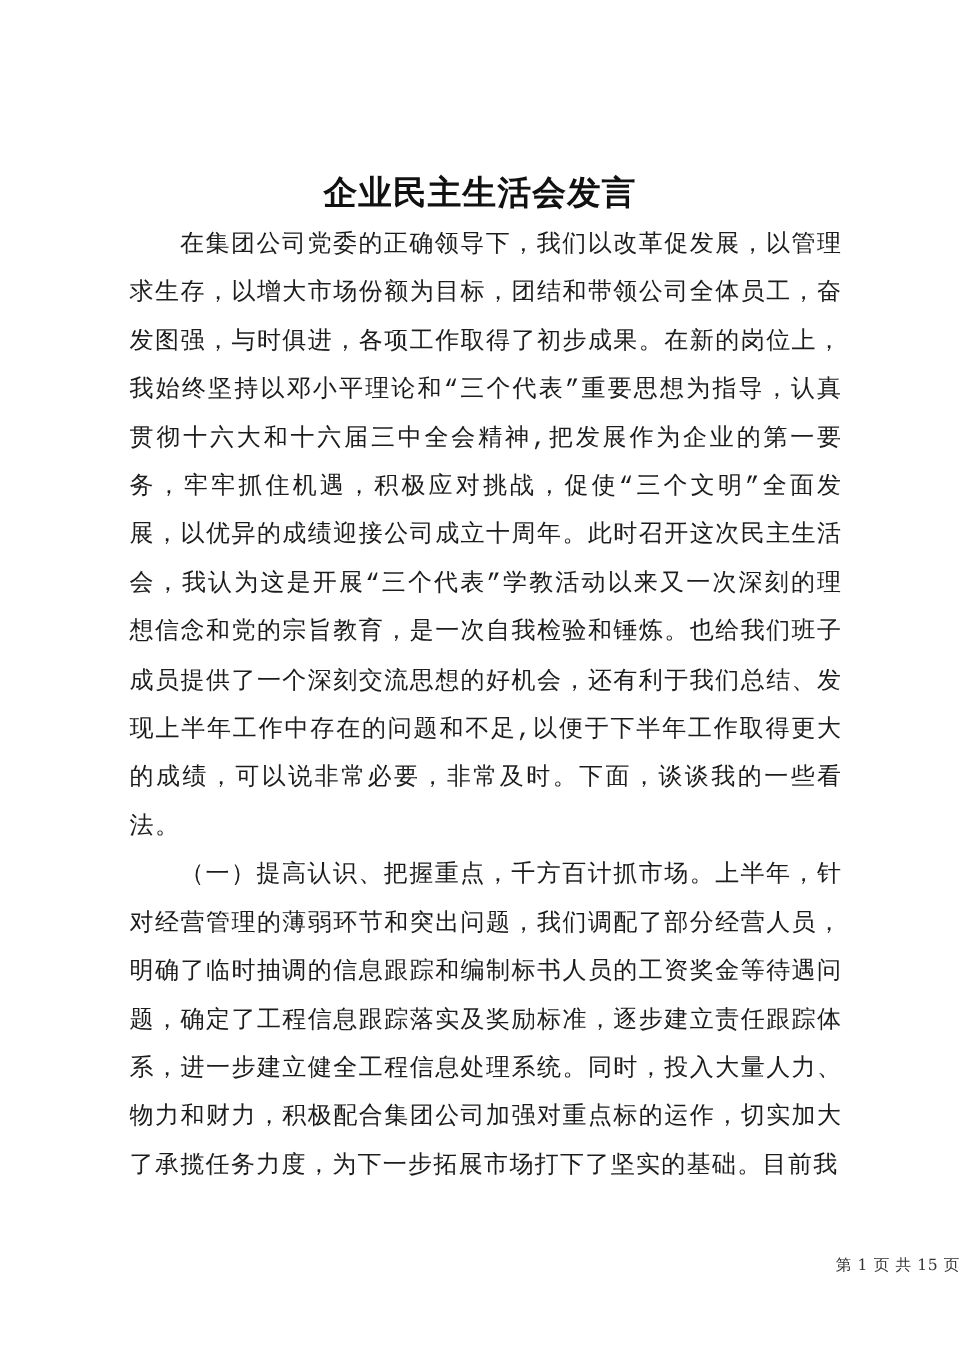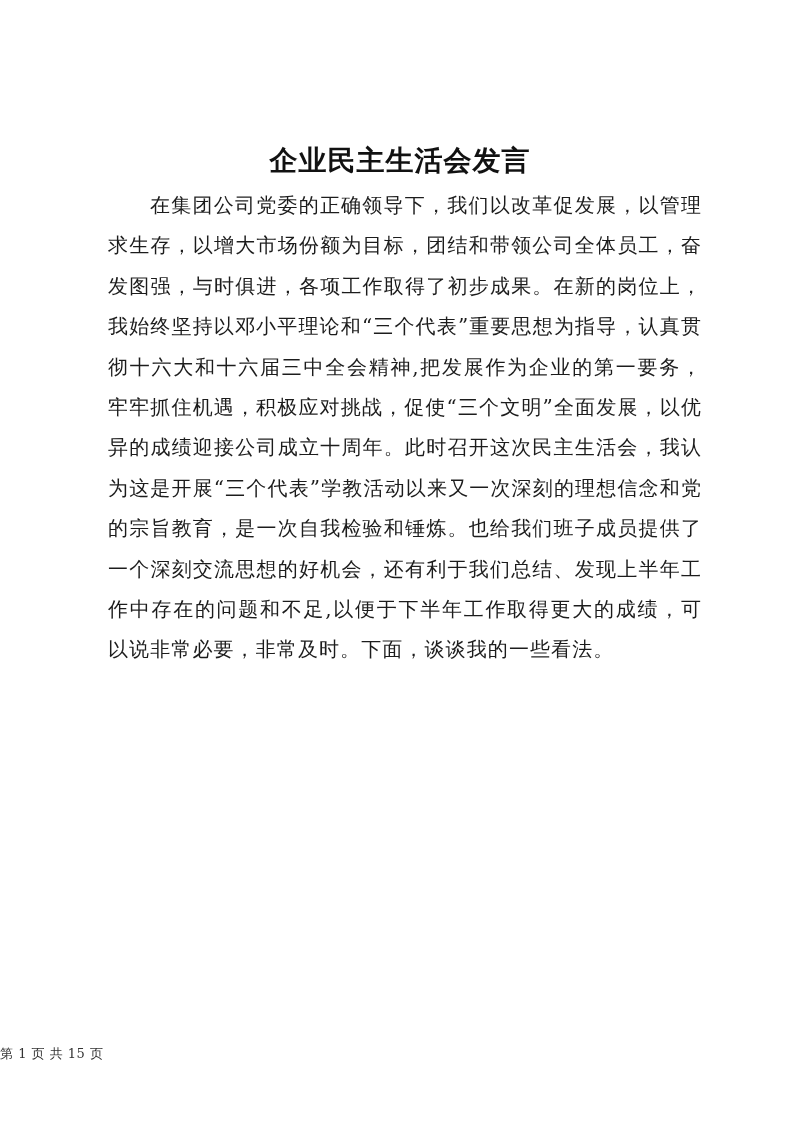--- a/index.html
+++ b/index.html
@@ -37,45 +37,47 @@
     .body {
       position: absolute;
       left: 108px;
       top: 185px;
       width: 594px;
       font-size: 20px;
       line-height: 40.4px;
       letter-spacing: 1.1px;
       text-align: justify;
       color: #1c1c1c;
+      font-family: Liberation Mono, monospace;
     }
     .body p {
       margin: 0;
       text-indent: 2.1em;
       text-align: justify;
       text-align-last: left;
     }
     .body p.heading {
       text-indent: 2.1em;
     }
     .footer {
       position: absolute;
       left: 0;
       width: 800px;
       top: 1045px;
-      text-align: left;
+      text-align: right;
       font-size: 13px;
       color: #333;
       letter-spacing: 0.5px;
     }
   </style>
 </head>
 <body>
 
 <div class="page">
   <div class="title">企业民主生活会发言</div>
 
   <div class="body">
     <p>在集团公司党委的正确领导下，我们以改革促发展，以管理求生存，以增大市场份额为目标，团结和带领公司全体员工，奋发图强，与时俱进，各项工作取得了初步成果。在新的岗位上，我始终坚持以邓小平理论和“三个代表”重要思想为指导，认真贯彻十六大和十六届三中全会精神,把发展作为企业的第一要务，牢牢抓住机遇，积极应对挑战，促使“三个文明”全面发展，以优异的成绩迎接公司成立十周年。此时召开这次民主生活会，我认为这是开展“三个代表”学教活动以来又一次深刻的理想信念和党的宗旨教育，是一次自我检验和锤炼。也给我们班子成员提供了一个深刻交流思想的好机会，还有利于我们总结、发现上半年工作中存在的问题和不足,以便于下半年工作取得更大的成绩，可以说非常必要，非常及时。下面，谈谈我的一些看法。</p>
+    <p>（一）提高认识、把握重点，千方百计抓市场。上半年，针对经营管理的薄弱环节和突出问题，我们调配了部分经营人员，明确了临时抽调的信息跟踪和编制标书人员的工资奖金等待遇问题，确定了工程信息跟踪落实及奖励标准，逐步建立责任跟踪体系，进一步建立健全工程信息处理系统。同时，投入大量人力、物力和财力，积极配合集团公司加强对重点标的运作，切实加大了承揽任务力度，为下一步拓展市场打下了坚实的基础。目前我</p>
   </div>
 
   <div class="footer">第 1 页 共 15 页</div>
 </div>
 
 </body></html>

